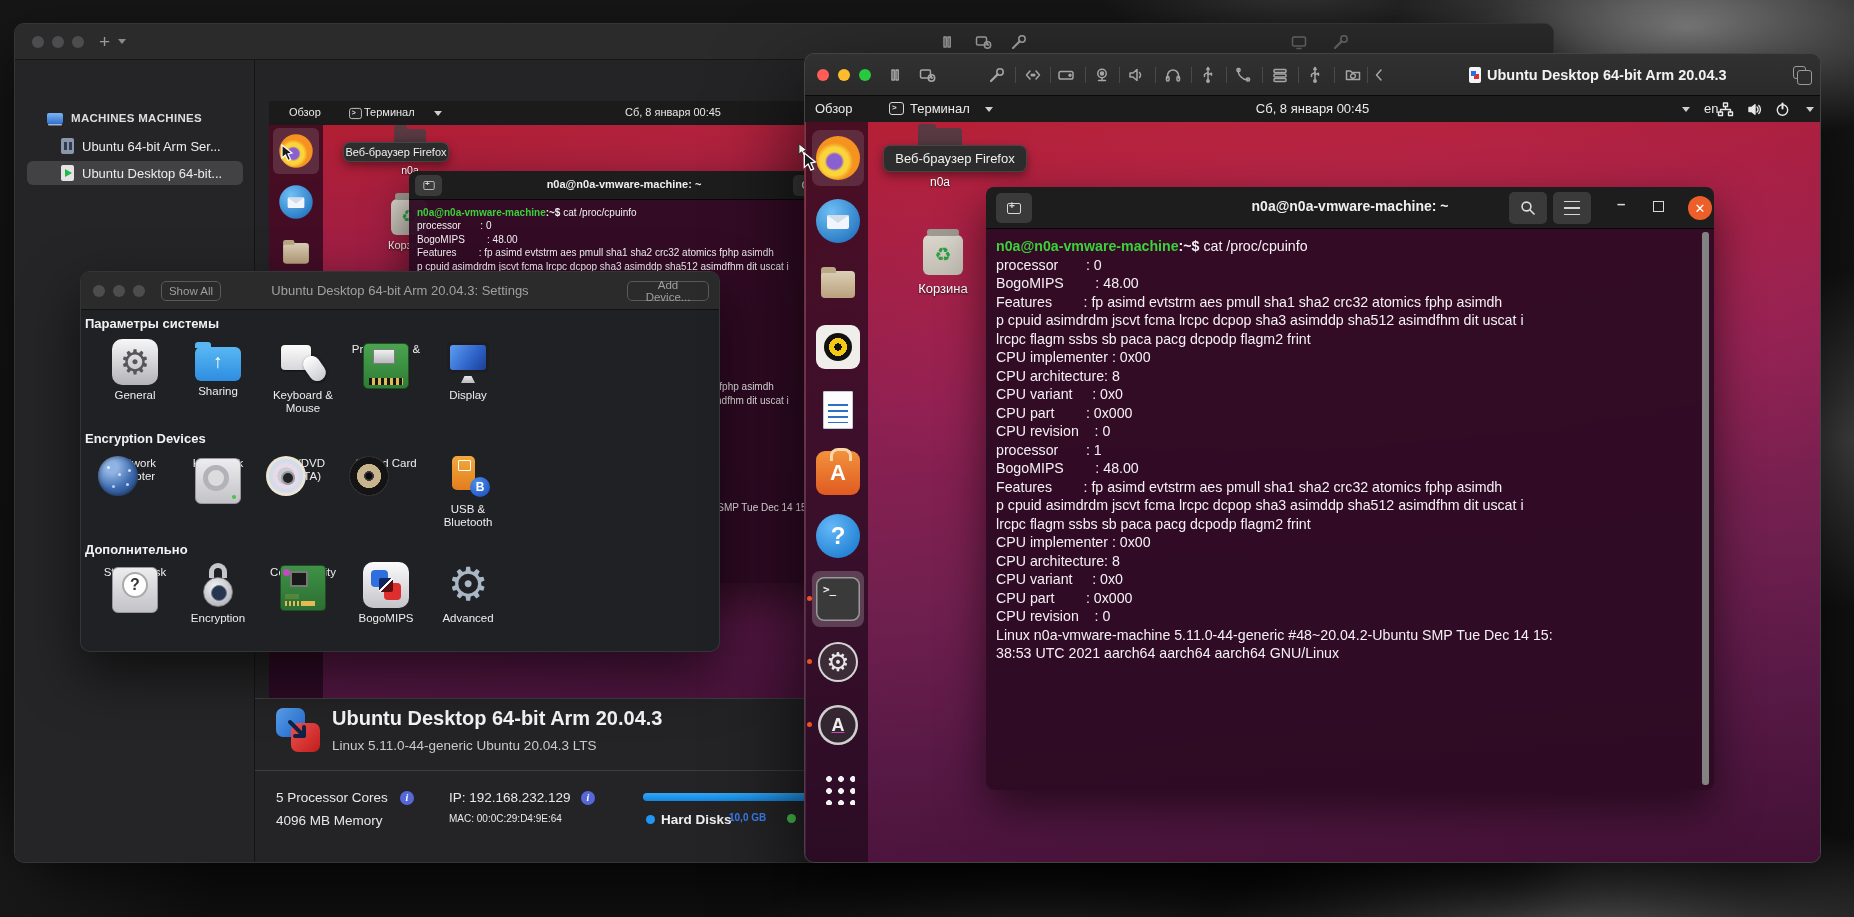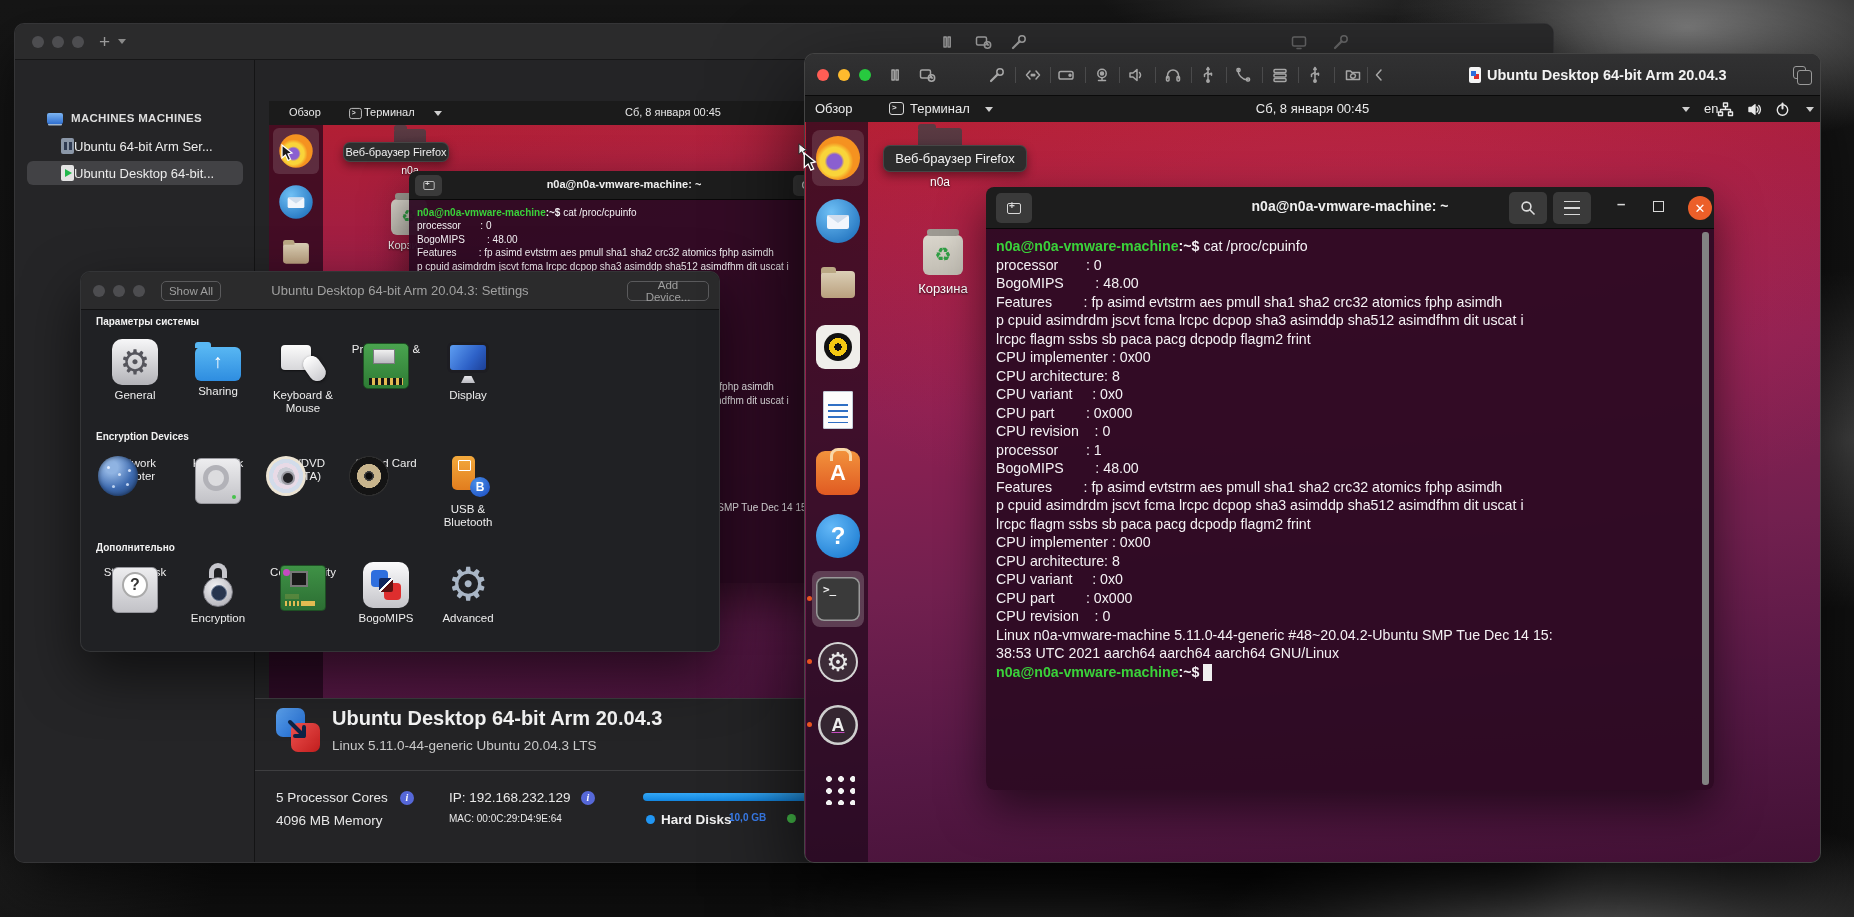--- a/index.html
+++ b/index.html
@@ -22,21 +22,21 @@
   .tl{position:absolute;width:12px;height:12px;border-radius:50%;}
   .tl.gray{background:#4d4d50;}
   .plusbtn{position:absolute;left:84px;top:8px;color:#9a9a9a;font-size:19px;line-height:19px;}
   .pluschev{position:absolute;left:103px;top:15px;width:0;height:0;border-left:4px solid transparent;border-right:4px solid transparent;border-top:5px solid #8a8a8a;}
   .toolicon{position:absolute;width:20px;height:20px;}
   .toolicon svg{width:20px;height:20px;stroke:#a6a6a6;fill:none;stroke-width:1.5;stroke-linecap:round;stroke-linejoin:round;}
   .faded{opacity:.5;}
   .lib-side{position:absolute;left:0;top:36px;width:240px;bottom:0;background:#252527;border-right:1px solid #141415;}
   .side-h{position:absolute;left:32px;top:52px;display:flex;align-items:center;gap:8px;color:#dedede;font-size:11.5px;font-weight:bold;letter-spacing:.3px;}
   .lapicon{width:16px;height:11px;border-radius:2px;background:linear-gradient(#7db5f2,#2f6fd0);box-shadow:0 2.5px 0 -1px #9fb6cf;}
-  .sb-item{position:absolute;left:12px;width:216px;height:24px;border-radius:6px;display:flex;align-items:center;padding-left:34px;color:#ececec;font-size:13px;white-space:nowrap;}
+  .sb-item{position:absolute;left:12px;width:216px;height:24px;border-radius:6px;display:flex;align-items:center;gap:8px;padding-left:34px;color:#ececec;font-size:13px;white-space:nowrap;}
   .sb-item.sel{background:#424245;}
   .vmic{width:13px;height:16px;border-radius:2px;position:relative;flex:0 0 13px;}
   .vmic.vm-suspended{background:#8b97a8;}
   .vmic.vm-suspended::after{content:"";position:absolute;left:3px;top:4px;width:2.5px;height:8px;background:#2f3b52;box-shadow:5px 0 0 #2f3b52;}
   .vmic.vm-running{background:#e4e4e4;}
   .vmic.vm-running::after{content:"";position:absolute;left:4px;top:4px;border-left:7px solid #21b84c;border-top:4.5px solid transparent;border-bottom:4.5px solid transparent;}
   
   .mini-bar{position:absolute;left:254px;top:77px;width:1286px;height:24px;background:#1b1b1b;color:#e8e8e8;font-size:11px;}
   .mini-desk{position:absolute;left:254px;top:101px;width:1286px;height:573px;
      background:radial-gradient(700px 300px at 45% 20%, rgba(220,60,90,.25), transparent 70%),
@@ -77,21 +77,21 @@
   .fusionlogo svg{position:absolute;left:6px;top:6px;}
   .infodot{position:absolute;width:14px;height:14px;border-radius:50%;background:#5668d8;color:#fff;font:italic bold 10px/14px "Liberation Serif",serif;text-align:center;}
   .pbar{position:absolute;height:8px;border-radius:4px;background:linear-gradient(#33a7f5,#1286e0);}
   .dot{position:absolute;border-radius:50%;}
   
   #settings{left:80px;top:271px;width:640px;height:381px;border-radius:10px;background:#202124;
       box-shadow:0 22px 55px rgba(0,0,0,.6);z-index:20;border:1px solid rgba(255,255,255,.09);}
   .set-tb{position:absolute;left:0;top:0;width:100%;height:38px;background:#2b2b2c;border-bottom:1px solid #121213;}
   .btn-ghost{position:absolute;border:1px solid #5a5a5c;border-radius:5px;color:#9f9f9f;font-size:11.5px;display:flex;align-items:center;justify-content:center;background:transparent;}
   .set-title{position:absolute;left:120px;right:120px;top:11px;text-align:center;color:#a0a0a0;font-size:13px;white-space:nowrap;}
-  .sec-h{position:absolute;left:15px;color:#f2f2f2;font-size:10px;font-weight:bold;}
+  .sec-h{position:absolute;left:4px;color:#f2f2f2;font-size:13px;font-weight:bold;}
   .s-cell{position:absolute;width:80px;text-align:center;}
   .s-lb{margin-top:4px;color:#ededed;font-size:11.5px;line-height:13px;white-space:pre-line;}
   .si{width:46px;height:46px;position:relative;margin:0 auto;}
   .i-gearbox{background:linear-gradient(#f7f7f8,#b3b3b8);border-radius:10px;}
   .i-gearbox::after{content:"⚙";position:absolute;left:0;right:0;top:49%;transform:translateY(-50%);text-align:center;font-size:34px;color:#55555c;font-family:"DejaVu Sans",sans-serif;}
   .i-foldshare{background:linear-gradient(#58b7f3,#2e8de0);border-radius:6px;margin-top:8px;height:34px;}
   .i-foldshare::before{content:"";position:absolute;left:0;top:-5px;width:16px;height:6px;background:#58b7f3;border-radius:3px 3px 0 0;}
   .i-foldshare::after{content:"↑";position:absolute;left:0;right:0;top:4px;text-align:center;color:#fff;font-size:19px;font-weight:bold;}
   .i-kbm .kb{position:absolute;left:1px;top:6px;width:30px;height:25px;background:linear-gradient(#fbfbfb,#d7d7da);border-radius:4px;box-shadow:0 1px 2px rgba(0,0,0,.5);}
   .i-kbm .ms{position:absolute;right:3px;bottom:3px;width:17px;height:27px;background:linear-gradient(#ffffff,#ccccd0);border-radius:9px;transform:rotate(-35deg);box-shadow:0 1px 3px rgba(0,0,0,.55);}
@@ -694,21 +694,20 @@
           <div class="tline" style="font-size: 14.2px; line-height: 18.5px;"><span>p cpuid asimdrdm jscvt fcma lrcpc dcpop sha3 asimddp sha512 asimdfhm dit uscat i</span></div>
           <div class="tline" style="font-size: 14.2px; line-height: 18.5px;"><span>lrcpc flagm ssbs sb paca pacg dcpodp flagm2 frint</span></div>
           <div class="tline" style="font-size: 14.2px; line-height: 18.5px;"><span>CPU implementer : 0x00</span></div>
           <div class="tline" style="font-size: 14.2px; line-height: 18.5px;"><span>CPU architecture: 8</span></div>
           <div class="tline" style="font-size: 14.2px; line-height: 18.5px;"><span>CPU variant     : 0x0</span></div>
           <div class="tline" style="font-size: 14.2px; line-height: 18.5px;"><span>CPU part        : 0x000</span></div>
           <div class="tline" style="font-size: 14.2px; line-height: 18.5px;"><span>CPU revision    : 0</span></div>
           <div class="tline" style="font-size: 14.2px; line-height: 18.5px;"><span></span></div>
           <div class="tline" style="font-size: 14.2px; line-height: 18.5px;"><span>Linux n0a-vmware-machine 5.11.0-44-generic #48~20.04.2-Ubuntu SMP Tue Dec 14 15:</span></div>
           <div class="tline" style="font-size: 14.2px; line-height: 18.5px;"><span>38:53 UTC 2021 aarch64 aarch64 aarch64 GNU/Linux</span></div>
-          <div class="tline" style="font-size: 14.2px; line-height: 18.5px;"><span class="pr" style="color: rgb(58, 210, 58);">n0a@n0a-vmware-machine</span><span class="pr">:~$ </span><span></span><span class="cursorblk" style="width: 8.804px; height: 16.33px;"></span></div>
         </div>
       <div class="scrollbar" style="left:716px;top:45px;width:7px;height:553px"></div>
     </div>
   </div>
 
   <svg class="cursor" style="left:281px;top:144px" width="16" height="20" viewBox="0 0 16 20">
     <polygon points="1,1 1,14 4.5,11 7,16.5 9.5,15.3 7,10 11,9" fill="#1a1a1a" stroke="#fff" stroke-width="1.2"></polygon>
     </svg>
   <svg class="cursor" style="left:798px;top:143px" width="13" height="16" viewBox="0 0 16 20">
     <polygon points="1,1 1,14 4.5,11 7,16.5 9.5,15.3 7,10 11,9" fill="#f2f2f2" stroke="#222" stroke-width="1.2"></polygon>

